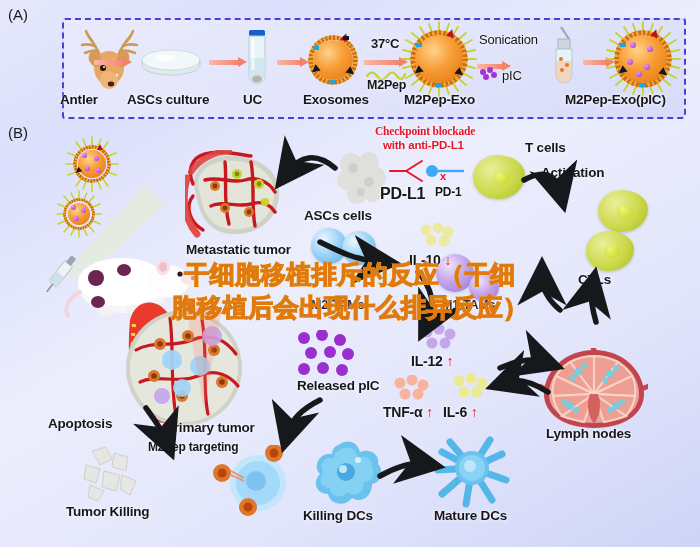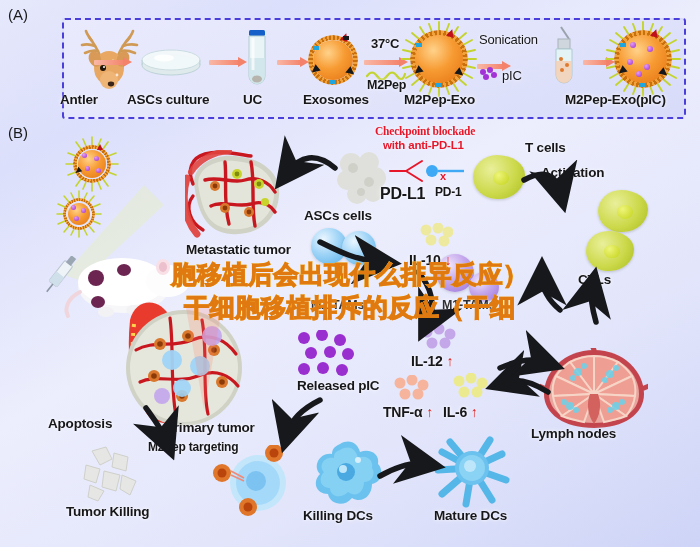--- a/index.html
+++ b/index.html
@@ -688,21 +688,21 @@
           <circle cx="36" cy="62" r="3"></circle>
         <circle cx="76" cy="58" r="4"></circle>
           <circle cx="82" cy="54" r="3"></circle>
           <circle cx="70" cy="62" r="3"></circle>
       </g>
       <path d="M4 40 L-6 36" stroke="#c3444c" stroke-width="5" stroke-linecap="round"></path>
       <path d="M104 40 L114 36" stroke="#c3444c" stroke-width="5" stroke-linecap="round"></path>
       <path d="M54 2 L50 -8" stroke="#c3444c" stroke-width="5" stroke-linecap="round"></path>
     </svg>
   </div>
-  <div class="lab" style="left:531px;top:426px;font-size:13.5px;">Lymph nodes</div>
+  <div class="lab" style="left:546px;top:426px;font-size:13.5px;">Lymph nodes</div>
 
   <svg class="arrows">
     <defs>
       <marker id="ah" markerWidth="9" markerHeight="9" refX="5" refY="4.5" orient="auto">
         <path d="M0 0 L9 4.5 L0 9 L2.5 4.5 Z" fill="#17181b"></path>
       </marker>
     </defs>
     <g fill="none" stroke="#17181b" stroke-width="5.5" stroke-linecap="round" marker-end="url(#ah)">
       <path d="M335 168 C316 152 300 156 288 172"></path>
       <path d="M524 180 C546 168 556 176 560 192" transform="translate(0,0)"></path>
@@ -712,17 +712,17 @@
       <path d="M596 322 C592 308 590 298 592 288"></path>
       <path d="M320 400 C304 408 292 418 288 432"></path>
       <path d="M380 476 C398 466 412 462 424 464"></path>
       <path d="M548 392 C532 382 518 378 506 382"></path>
       <path d="M500 368 C518 360 532 358 544 362"></path>
       <path d="M146 408 C156 422 162 430 166 440"></path>
     </g>
   </svg>
 
   <div id="overlay">
+    <span>干细胞移植排斥的反应（干细</span>
     <span>胞移植后会出现什么排异反应）</span>
-    <span>干细胞移植排斥的反应（干细</span>
   </div>
 
 </div>
 
 </body></html>

